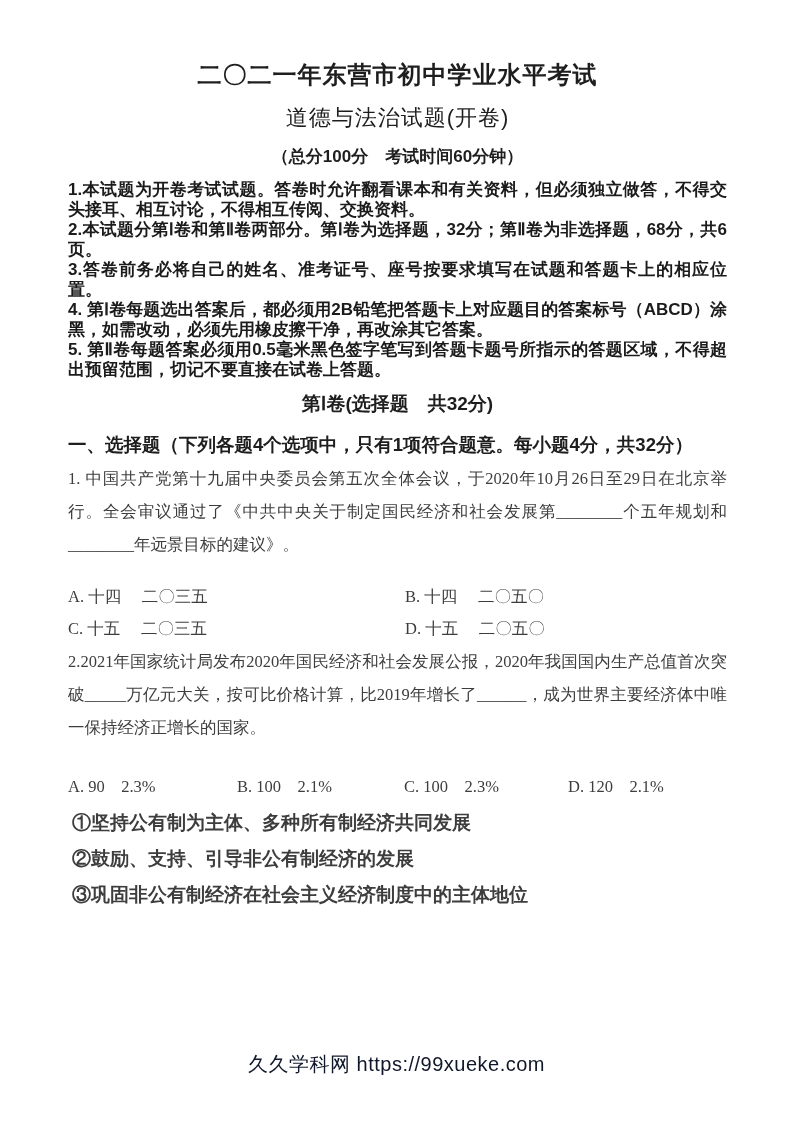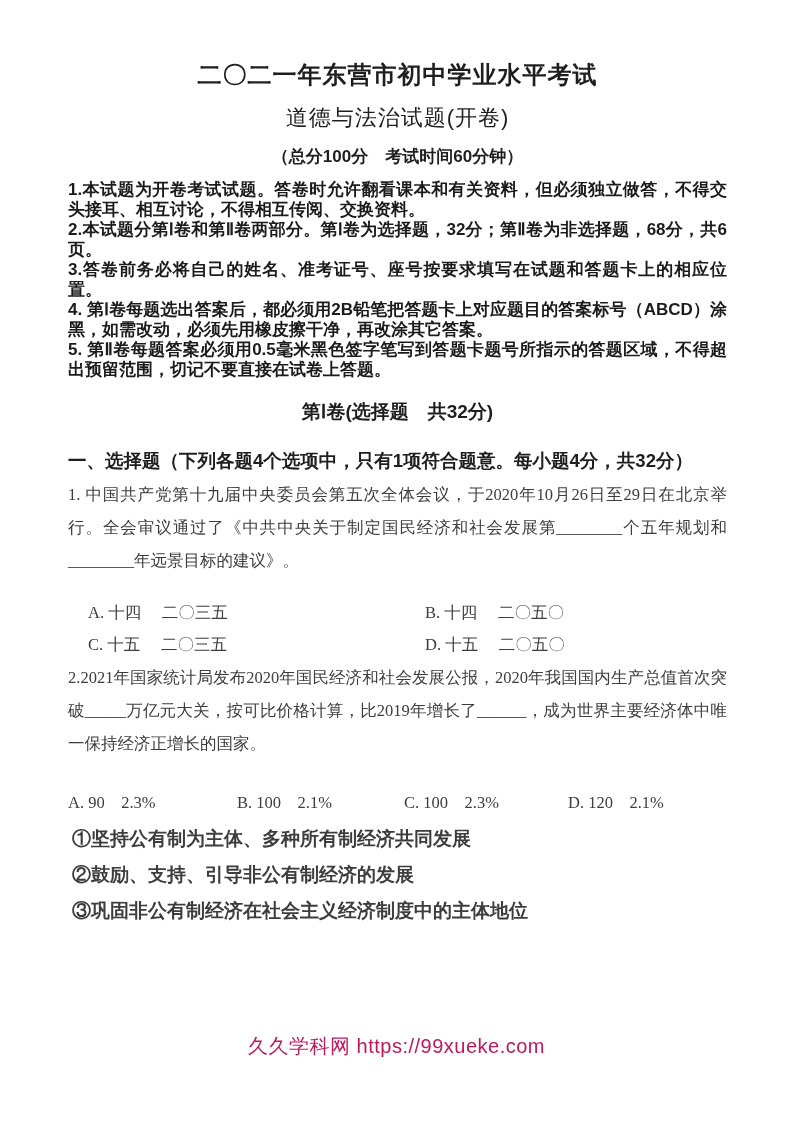--- a/index.html
+++ b/index.html
@@ -54,21 +54,21 @@
     margin: 0;
     font-family: "Liberation Sans", sans-serif;
     font-weight: 700;
     font-size: 17px;
     line-height: 20px;
     text-align: justify;
     color: #1b1b1b;
   }
   
   .part-head {
-    margin: 16px;
+    margin: 8px;
     text-align: center;
     font-family: "Liberation Sans", sans-serif;
     font-weight: 700;
     font-size: 19px;
     line-height: 32px;
     white-space: pre-wrap;
   }
   .part-instr {
     margin: 0;
     font-family: "Liberation Sans", sans-serif;
@@ -90,21 +90,21 @@
   }
   .opt-grid {
     display: grid;
     grid-template-columns: 337px auto;
     margin-top: 20px;
     font-family: "Liberation Serif", serif;
     font-size: 16.5px;
     line-height: 32px;
     color: #3d3d3d;
   }
-  .opt-grid span { white-space: pre-wrap; margin-left: 20px; }
+  .opt-grid span { white-space: pre-wrap; }
   .opt-row {
     display: grid;
     grid-template-columns: 169px 167px 164px auto;
     margin-top: 26px;
     font-family: "Liberation Serif", serif;
     font-size: 16.5px;
     line-height: 33px;
     color: #3d3d3d;
   }
   .opt-row span { white-space: pre-wrap; }
@@ -115,25 +115,25 @@
     font-size: 19px;
     line-height: 32px;
     color: #3d3d3d;
     white-space: pre-wrap;
   }
   
   .watermark {
     position: absolute;
     left: 0;
     right: 0;
-    bottom: 62px;
+    bottom: 44px;
     text-align: center;
     font-family: "Liberation Sans", sans-serif;
     font-size: 20px;
-    color: #be185d;
+    color: #0f172a;
     letter-spacing: 0.5px;
   }
 </style>
 </head>
 <body>
 
 <div class="page">
 
   <header>
     <h1 class="hd-title">二〇二一年东营市初中学业水平考试</h1>

